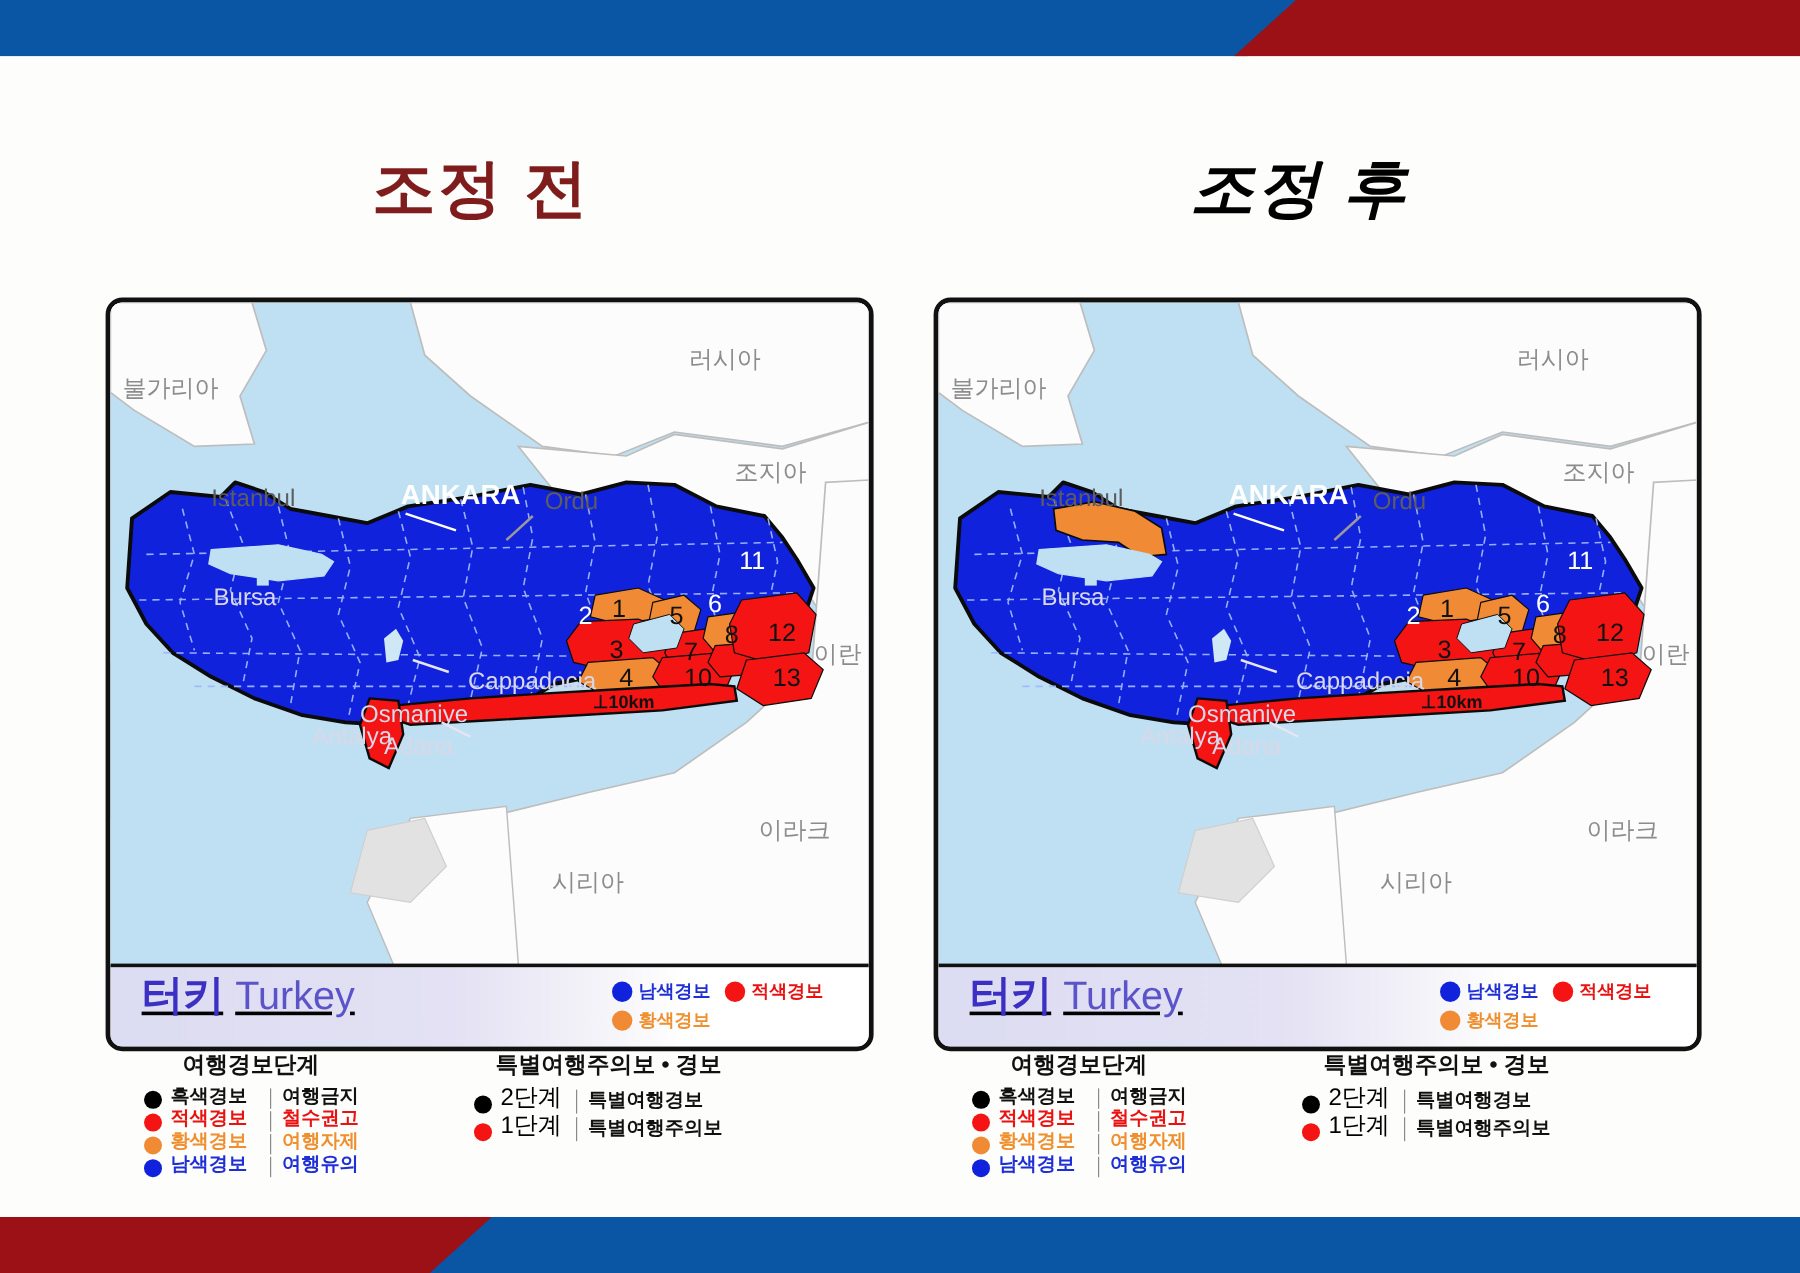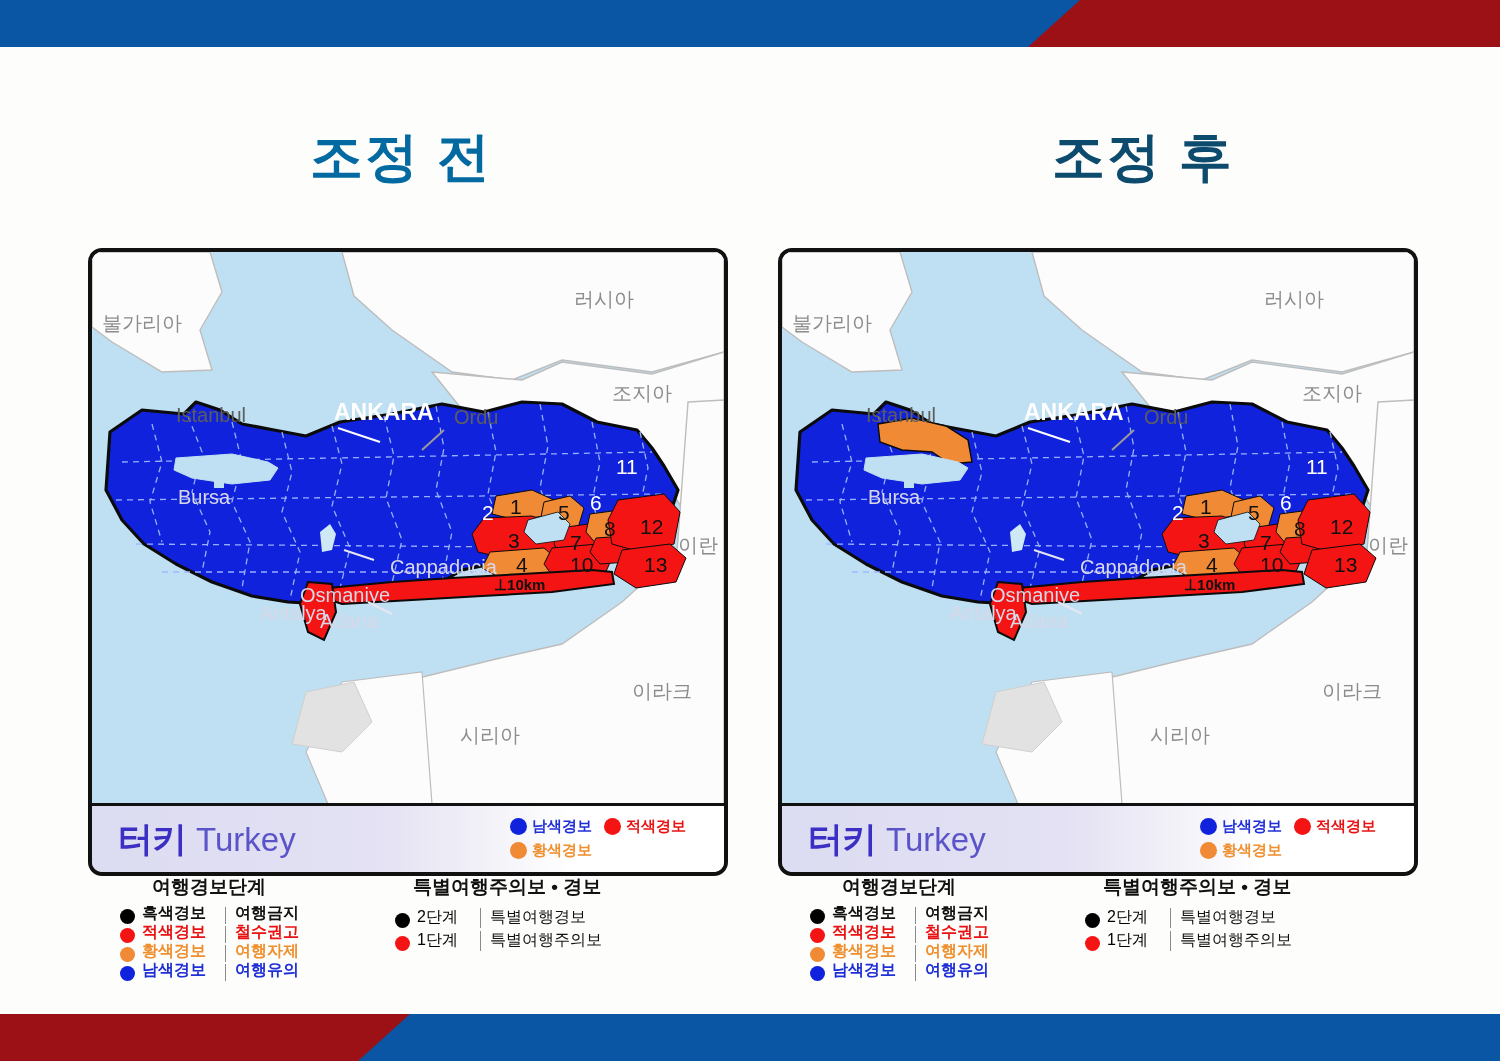--- a/index.html
+++ b/index.html
@@ -14,22 +14,22 @@
      clip-path:polygon(0 0,1090px 0,1040px 47px,0 47px);}
   #band-top-red{left:1028px;top:0;width:472px;height:47px;background:#9b1116;
      clip-path:polygon(52px 0,472px 0,472px 47px,0 47px);}
   #band-bot-red{left:0;top:1014px;width:420px;height:47px;background:#9b1116;
      clip-path:polygon(0 0,420px 0,370px 47px,0 47px);}
   #band-bot-blue{left:358px;top:1014px;width:1142px;height:47px;background:#0a55a4;
      clip-path:polygon(52px 0,1142px 0,1142px 47px,0 47px);}
 
   
   .title{position:absolute;font-size:53px;font-weight:bold;letter-spacing:2px;}
-  #title-before{left:310px;top:122px;color:#0369a1;}
-  #title-after{left:1052px;top:122px;color:#0c4a6e;}
+  #title-before{left:310px;top:122px;color:#7f1d1d;}
+  #title-after{left:992px;top:122px;color:#000000;font-style:italic;}
 
   
   .panel{position:absolute;top:248px;width:632px;height:620px;
      border:4px solid #111;border-radius:14px;background:#fffffb;overflow:hidden;}
   #panel-before{left:88px;}
   #panel-after{left:778px;}
 
   .mapwrap{position:absolute;left:0;top:0;width:100%;height:552px;}
   .mapwrap svg{display:block;width:100%;height:100%;}
 
@@ -37,21 +37,21 @@
   .prov-list{position:absolute;left:20px;bottom:62px;
      font-size:16.5px;color:#4b4b4b;line-height:20.5px;}
   .prov-col{position:absolute;}
   .prov-c1{left:0;top:0;width:120px;}
   .prov-c2{left:116px;top:20.5px;width:140px;}
   .prov-list div{white-space:nowrap;}
 
   
   .banner{position:absolute;left:0;bottom:0;width:100%;height:66px;
      background:linear-gradient(90deg,#dcdcf2 0%,#e3e1f3 45%,#f2f1f8 62%,#ffffff 76%,#ffffff 100%);
-     border-top:3px solid #111;display:flex;align-items:center;}
+     border-top:3px solid #111;display:flex;align-items:flex-start;text-decoration:underline;}
   .banner-name{margin-left:26px;font-size:35px;color:#3b2fc4;font-weight:bold;letter-spacing:-1px;}
   .banner-name .en{font-weight:normal;font-size:33px;color:#5b54c8;margin-left:10px;letter-spacing:0;}
   .banner-legend{position:absolute;right:14px;top:8px;width:200px;}
   .bl-row{display:flex;align-items:center;height:24px;}
   .bl-item{display:flex;align-items:center;margin-right:12px;}
   .dot{border-radius:50%;display:inline-block;margin-right:5px;}
   .bl-item .dot{width:17px;height:17px;}
   .bl-item span.lbl{font-size:15px;font-weight:bold;}
 
   
@@ -61,22 +61,22 @@
   #lg-after-1{left:810px;top:874px;}
   #lg-after-2{left:1085px;top:874px;}
   .lg-title{font-size:19px;font-weight:bold;color:#111;margin-bottom:5px;text-align:left;}
   #lg-before-1 .lg-title,#lg-after-1 .lg-title{padding-left:32px;font-family:Liberation Mono, monospace;}
   #lg-before-2 .lg-title,#lg-after-2 .lg-title{padding-left:18px;}
   .lg-row{display:flex;align-items:flex-end;height:19px;}
   .lg-row .dot{width:15px;height:15px;margin-right:7px;}
   .lg-level{font-size:16px;font-weight:bold;width:74px;}
   .lg-sep{border-left:1.5px solid #8a8a8a;height:17px;margin:0 9px;}
   .lg-act{font-size:16px;font-weight:bold;}
-  .lg2 .lg-level{font-weight:normal;width:54px;font-size:16px;}
-  .lg2 .lg-act{font-weight:normal;color:#111;}
+  .lg2 .lg-level{font-weight:normal;width:54px;font-size:20px;}
+  .lg2 .lg-act{font-weight:bold;color:#111;}
   .lg2 .lg-row{height:23px;}
   .lg2 .lg-sep{height:20px;}
 </style>
 </head>
 <body>
 
 <div class="band" id="band-top-blue"></div>
 <div class="band" id="band-top-red"></div>
 <div class="band" id="band-bot-red"></div>
 <div class="band" id="band-bot-blue"></div>

